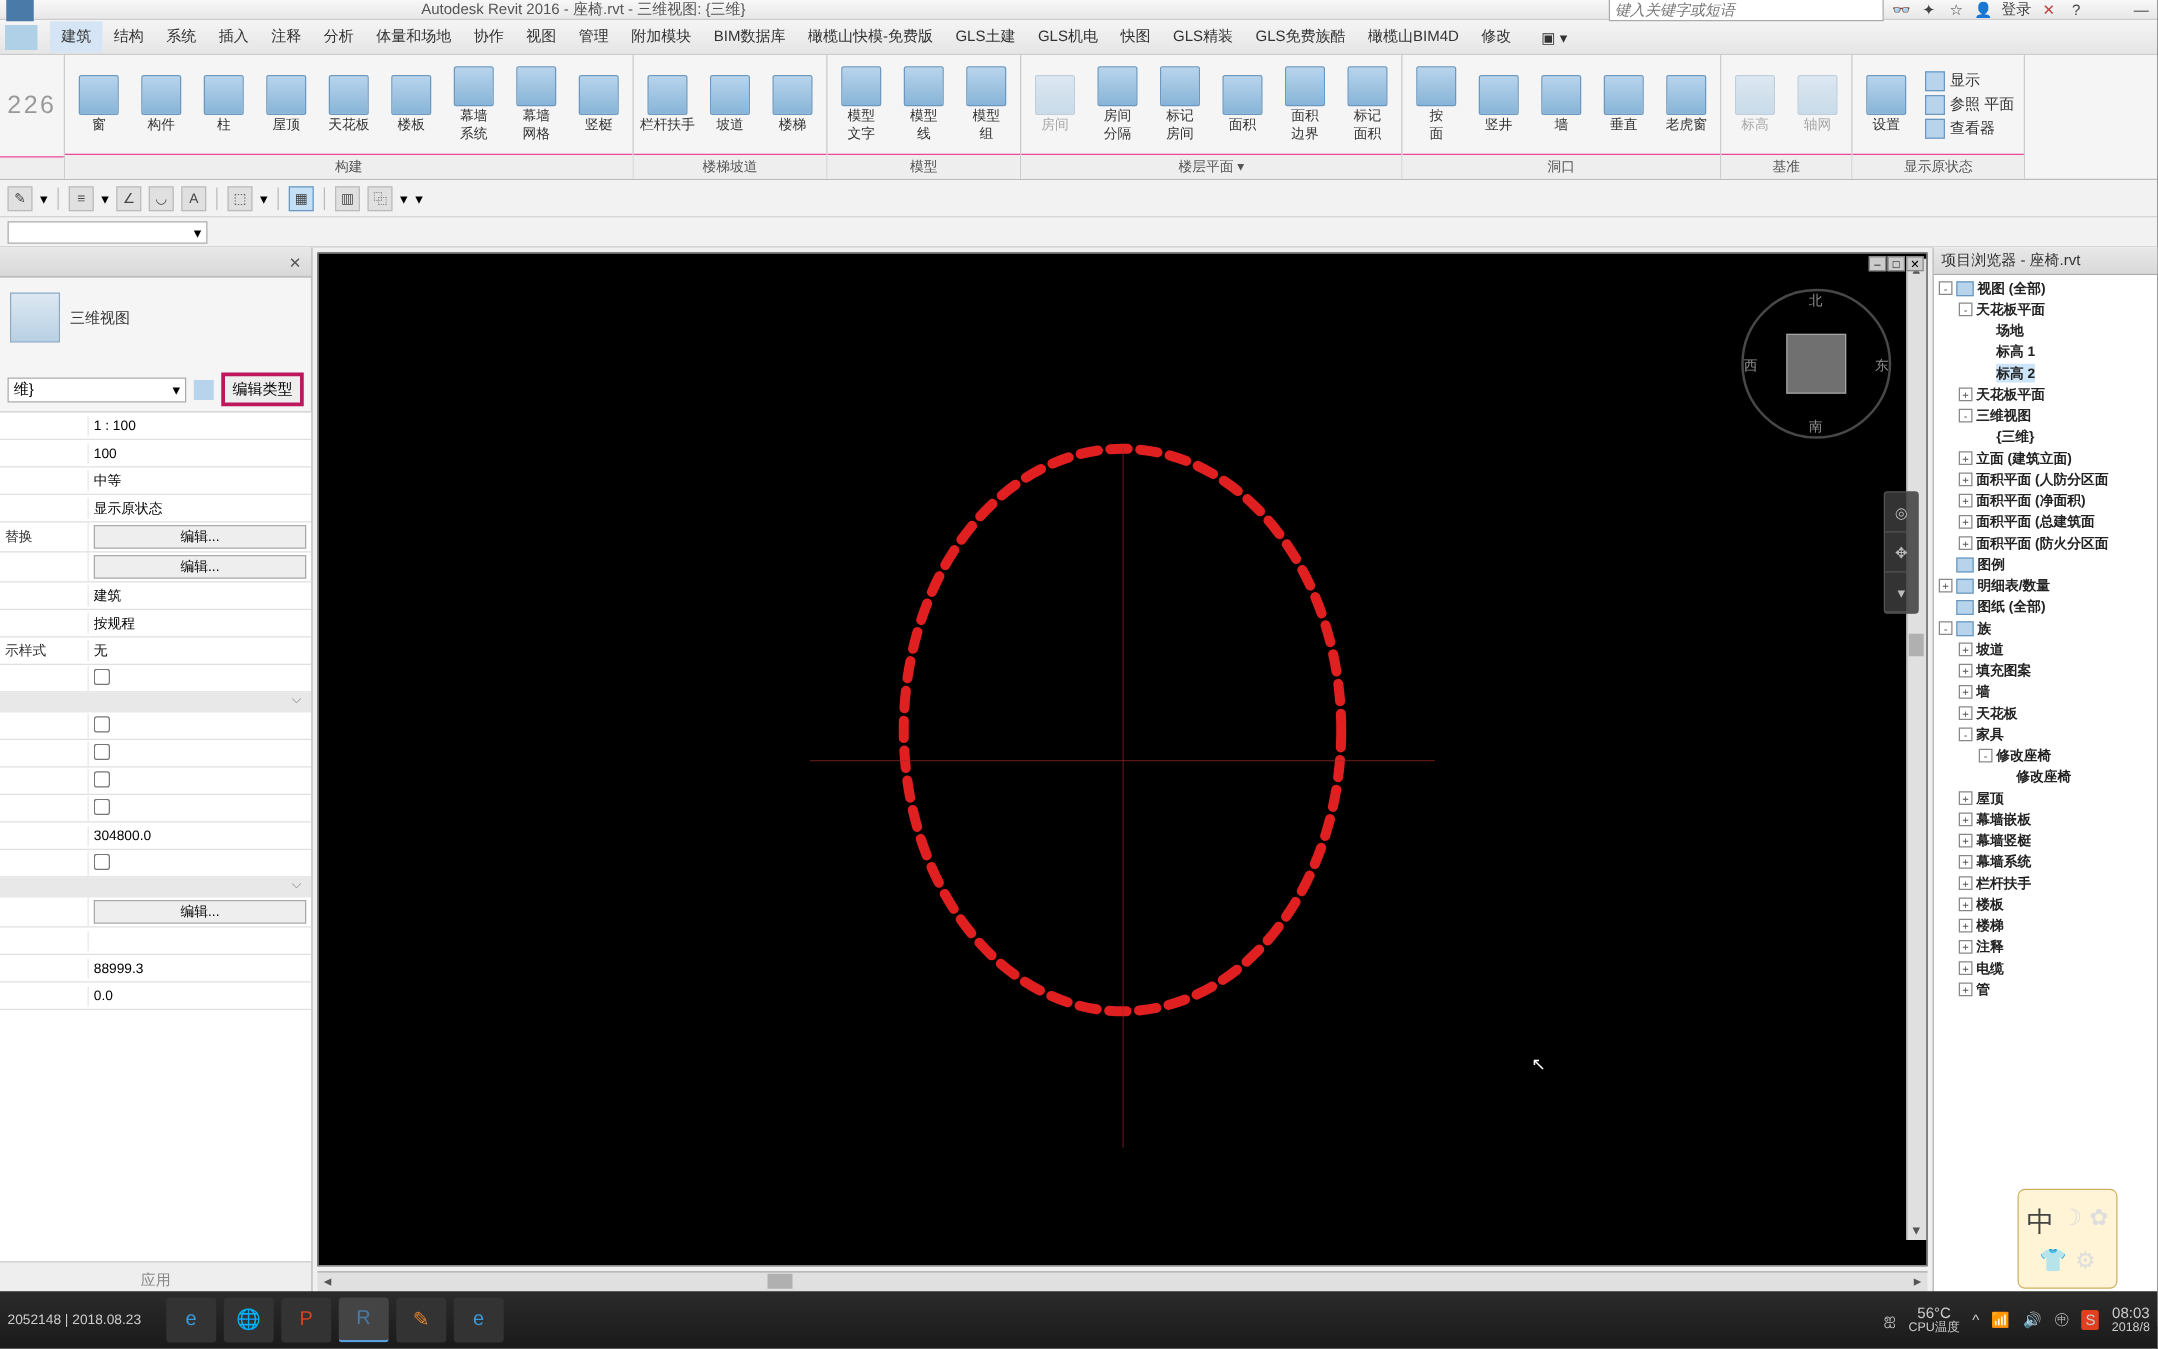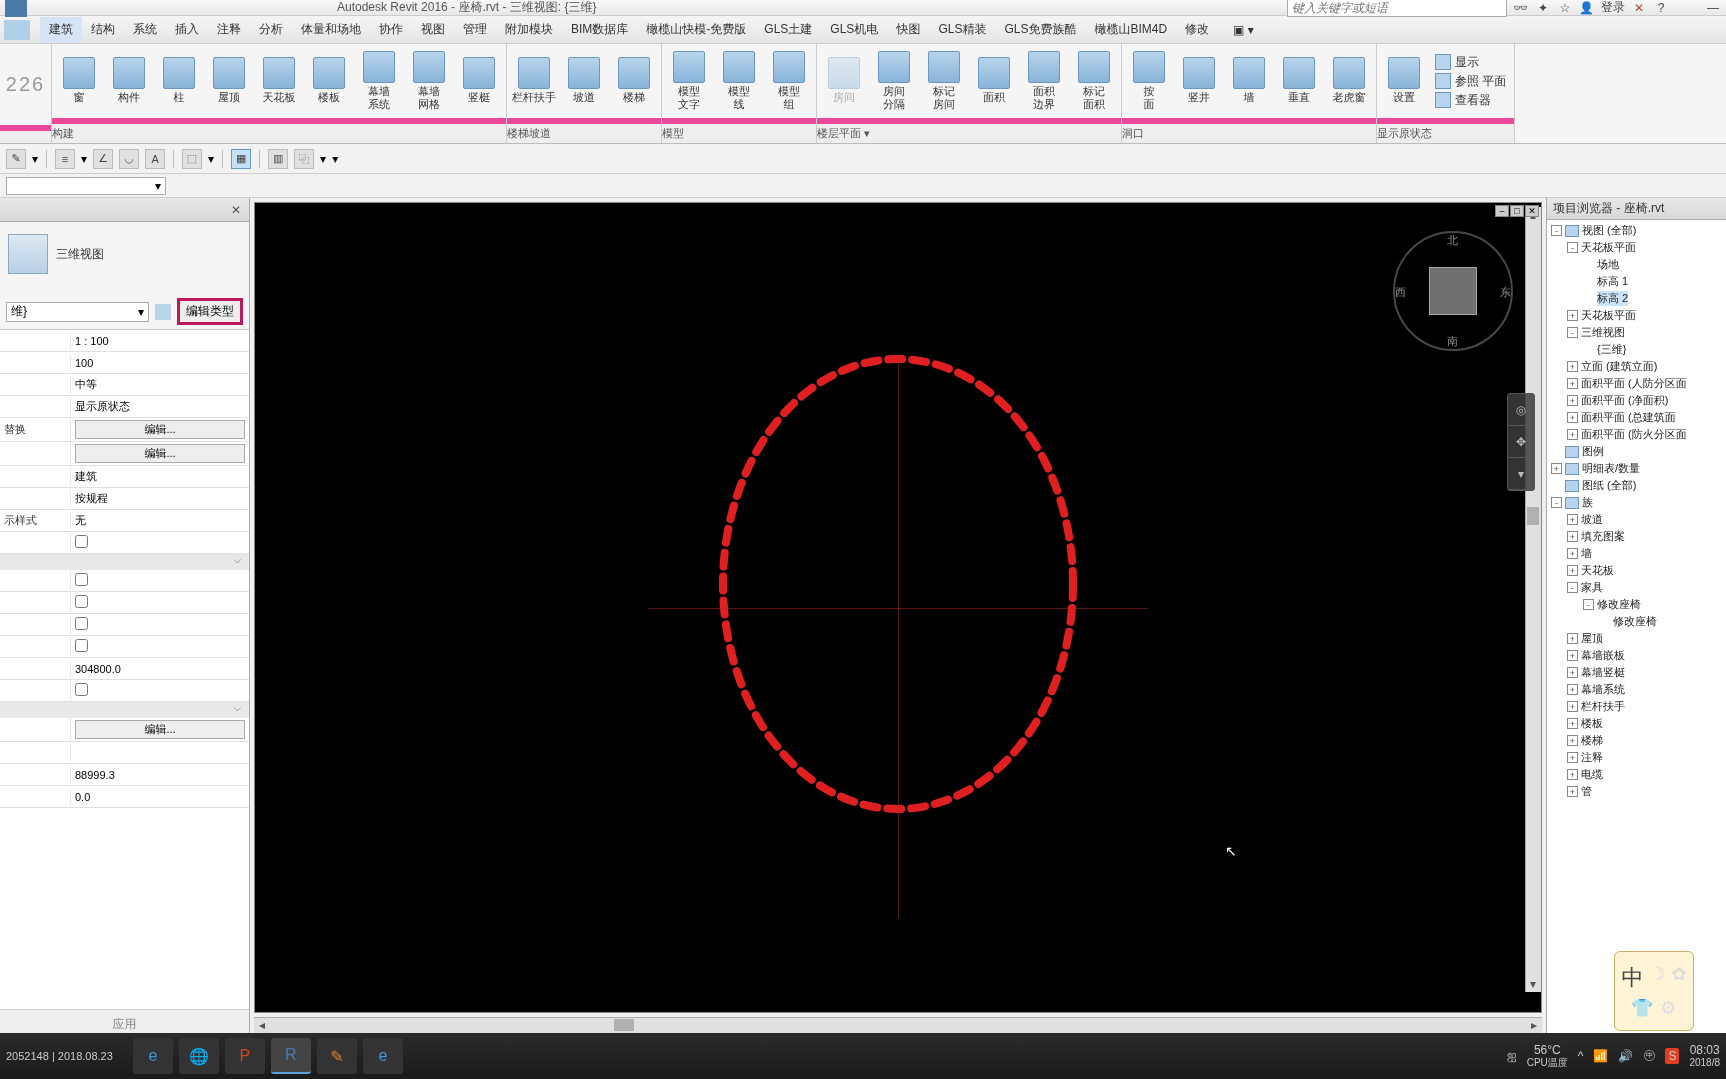--- a/index.html
+++ b/index.html
@@ -12,21 +12,21 @@
 .titlebar .ico { width:16px; height:16px; display:inline-flex; align-items:center; justify-content:center; color:#444; }
 .login { color:#444; }
 
 .menubar { height: 28px; background: linear-gradient(#f5f5f5,#e5e5e5); display:flex; align-items:center; padding:0 4px; border-bottom:1px solid #ccc; gap:2px; }
 .menubar .mbtn { padding:4px 9px; color:#333; cursor:pointer; }
 .menubar .appico { width:26px; height:20px; background:#b0d0e8; margin-right:8px; }
 
 .ribbon { height: 100px; background:#f5f5f5; border-bottom:1px solid #bbb; display:flex; }
 .rgroup { border-right:1px solid #ccc; display:flex; flex-direction:column; }
 .rgroup .tools { flex:1; display:flex; align-items:center; padding:2px 4px; gap:4px; }
-.rgroup .glabel { text-align:left; font-size:11px; color:#555; padding:2px 0; border-top:6px solid #ec4899; background:#eee; min-height:18px; }
+.rgroup .glabel { text-align:center; font-size:11px; color:#555; padding:2px 0; border-top:1px solid #ec4899; background:#eee; min-height:18px; }
 .rbtn { display:flex; flex-direction:column; align-items:center; width:46px; padding:2px 1px; cursor:pointer; }
 .rbtn .ricon { width:32px; height:32px; background:linear-gradient(#b8d4ec,#88b4d8); border:1px solid #6a98c0; border-radius:2px; margin-bottom:2px; }
 .rbtn .rlabel { font-size:11px; color:#333; text-align:center; line-height:1.2; }
 .rbtn.disabled { opacity:0.4; }
 .rside { display:flex; flex-direction:column; gap:2px; padding:4px; }
 .rside .srow { display:flex; align-items:center; gap:4px; font-size:11px; color:#333; }
 .rside .srow .sico { width:16px; height:16px; background:#b8d4ec; border:1px solid #6a98c0; }
 
 .quickbar { height:30px; background:#f2f2f2; border-bottom:1px solid #ccc; display:flex; align-items:center; padding:0 6px; gap:6px; }
 .quickbar .qbtn { width:20px; height:20px; background:#e0e0e0; border:1px solid #bbb; display:flex; align-items:center; justify-content:center; cursor:pointer; font-size:11px; color:#444;}
@@ -86,21 +86,21 @@
 .vscroll .arr { position:absolute; left:0; width:14px; height:16px; display:flex; align-items:center; justify-content:center; color:#555; cursor:pointer;}
 
 .browser { width:180px; background:#fff; border-left:1px solid #aaa; display:flex; flex-direction:column; }
 .browser .bhdr { height:22px; background:linear-gradient(#e8e8e8,#d8d8d8); border-bottom:1px solid #aaa; padding:2px 6px; color:#333; }
 .browser .tree { flex:1; overflow:auto; padding:2px 0; }
 .tnode { display:flex; align-items:center; padding:1px 2px; white-space:nowrap; cursor:pointer; gap:3px;}
 .tnode.sel .tlab { background:#cce4f7; }
 .texp { width:11px; height:11px; border:1px solid #888; display:flex; align-items:center; justify-content:center; font-size:9px; color:#555; flex-shrink:0;}
 .texp.none { border:none; }
 .tico { width:14px; height:12px; background:#b8d4ec; border:1px solid #6a98c0; flex-shrink:0;}
-.tlab { font-size:11px; color:#222; }
+.tlab { font-size:11px; color:#222;font-weight:bold; }
 
 .statusbar { height:24px; background:linear-gradient(#f2f2f2,#e2e2e2); border-top:1px solid #bbb; display:flex; align-items:center; padding:0 6px; gap:8px;}
 .statusbar .sbtn { width:18px; height:18px; background:#e0e0e0; border:1px solid #bbb; cursor:pointer; font-size:10px; display:flex; align-items:center; justify-content:center;}
 .statusbar .sfield { height:18px; border:1px solid #bbb; background:#fff; padding:0 4px; font-size:11px; display:flex; align-items:center;}
 
 .taskbar { position:absolute; bottom:0; left:0; right:0; height:46px; background:linear-gradient(#2b2b2b,#1a1a1a); display:flex; align-items:center; padding:0 6px; color:#ddd; }
 .taskbar .tstamp { font-size:11px; color:#ccc; }
 .taskbar .tapps { display:flex; gap:6px; margin-left:20px; }
 .taskbar .tapp { width:40px; height:36px; background:#333; border-radius:3px; display:flex; align-items:center; justify-content:center; cursor:pointer; font-size:16px;}
 .taskbar .tapp.active { background:#444; border-bottom:2px solid #5aa0e0; }
@@ -289,20 +289,33 @@
           </div>
           <div class="rbtn">
             <div class="ricon"></div>
             <div class="rlabel">老虎窗</div>
           </div>
         </div>
         <div class="glabel">洞口</div>
       </div>
       <div class="rgroup">
         <div class="tools">
+          <div class="rbtn disabled">
+            <div class="ricon"></div>
+            <div class="rlabel">标高</div>
+          </div>
+          <div class="rbtn disabled">
+            <div class="ricon"></div>
+            <div class="rlabel">轴网</div>
+          </div>
+        </div>
+        <div class="glabel">基准</div>
+      </div>
+      <div class="rgroup">
+        <div class="tools">
           <div class="rbtn">
             <div class="ricon"></div>
             <div class="rlabel">设置</div>
           </div>
           <div class="rside">
             <div class="srow">
               <div class="sico"></div>
               <span>显示</span>
             </div>
             <div class="srow">

